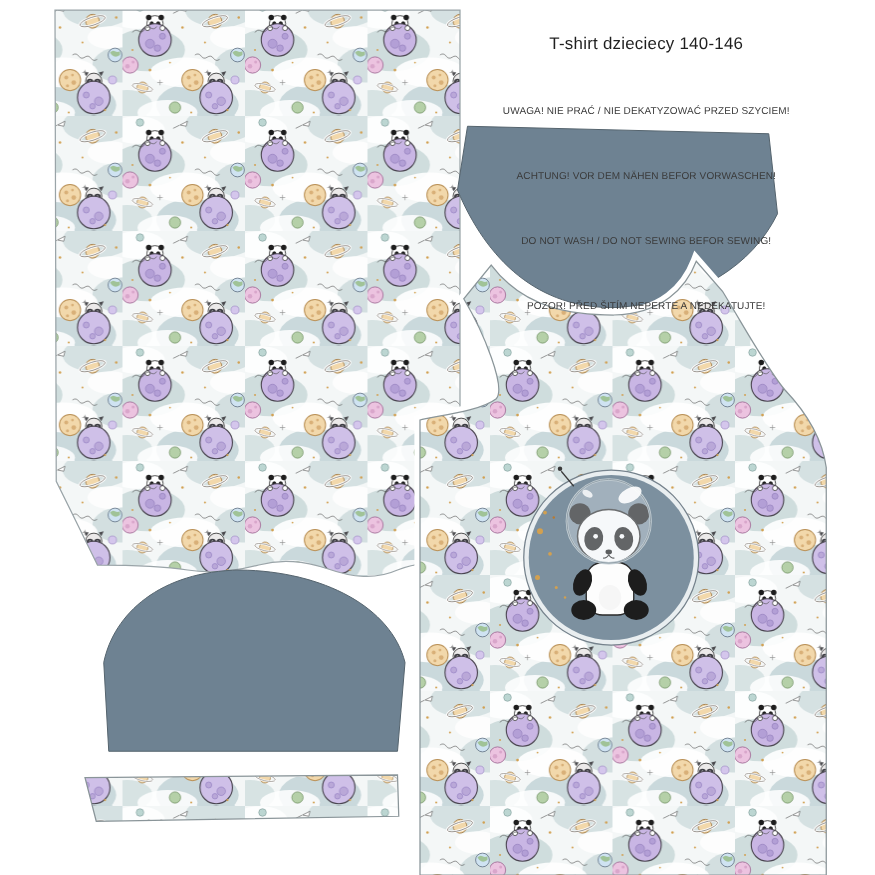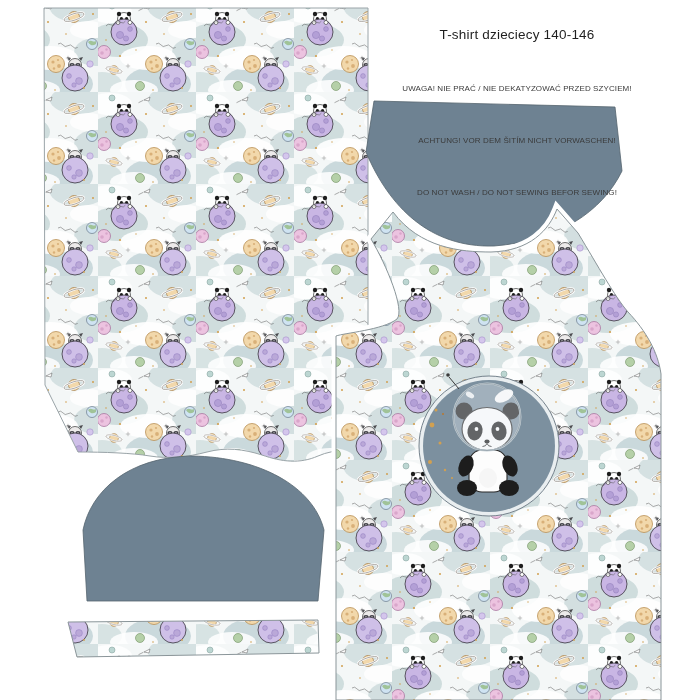--- a/index.html
+++ b/index.html
@@ -176,17 +176,18 @@
         <circle cx="487" cy="417" r="33.5" fill="none" stroke="#8d9aa3" stroke-width="0.7"></circle>
         <ellipse cx="504" cy="396" rx="10" ry="5.5" transform="rotate(-28 504 396)" fill="#ffffff" opacity="0.9"></ellipse>
         <ellipse cx="470" cy="395" rx="4.5" ry="2.6" transform="rotate(30 470 395)" fill="#ffffff" opacity="0.8"></ellipse>
       </g>
     </g>
   </svg>
 
   <div id="care-header">
     <div class="title">T-shirt  dzieciecy 140-146</div>
     <div class="line">UWAGA! NIE PRAĆ / NIE DEKATYZOWAĆ PRZED SZYCIEM!</div>
-    <div class="line">ACHTUNG! VOR DEM ŠITÍM NICHT VORWASCHEN!</div>
+    <div class="line">ACHTUNG! VOR DEM NÄHEN BEFOR VORWASCHEN!</div>
     <div class="line">DO NOT WASH / DO NOT SEWING BEFOR SEWING!</div>
+    <div class="line">POZOR! PŘED ŠITÍM NEPERTE A NEDEKATUJTE!</div>
   </div>
 
 </div>
 
 </body></html>

